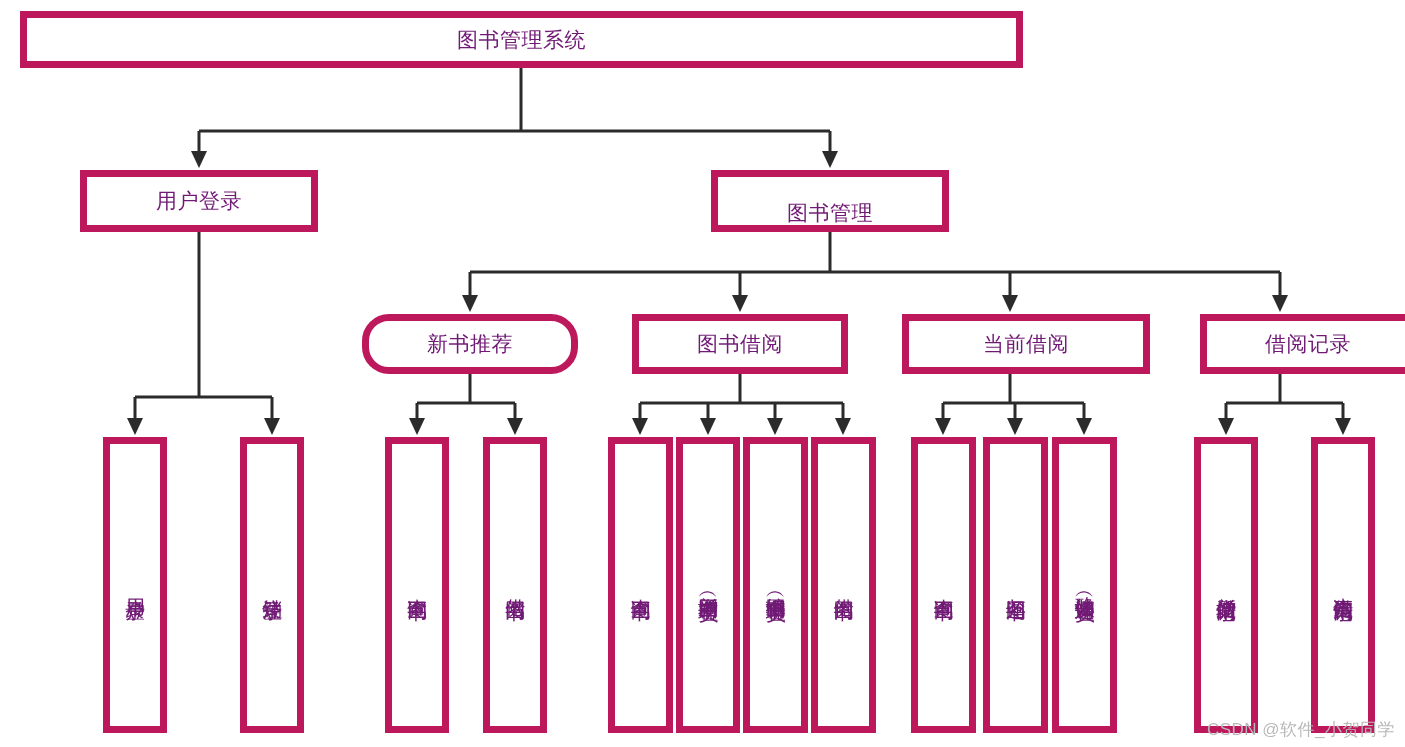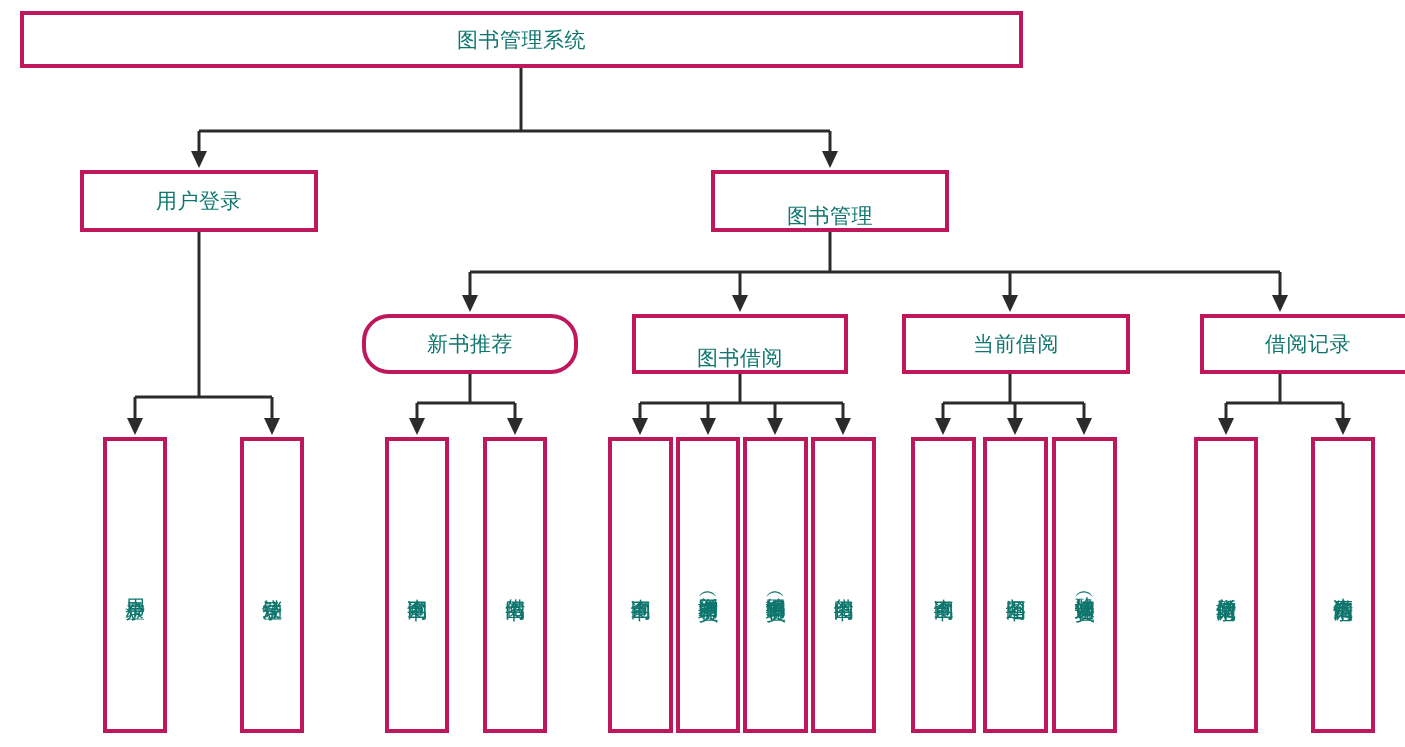--- a/index.html
+++ b/index.html
@@ -20,26 +20,26 @@
   #diagram-svg {
     position: absolute;
     left: 0;
     top: 0;
     width: 1405px;
     height: 747px;
   }
   .node-box {
     position: absolute;
     box-sizing: border-box;
-    border: 4px solid #be185d;
+    border: 7px solid #be185d;
     background: #ffffff;
     display: flex;
     align-items: center;
     justify-content: center;
-    color: #0f766e;
+    color: #701a75;
     text-align: center;
   }
   .node-box.horizontal {
     font-size: 21px;
     line-height: 1.2;
     letter-spacing: 0.5px;
   }
   .node-box.vertical {
     font-size: 20px;
     line-height: 1.18;
@@ -133,24 +133,24 @@
       </div>
       <div class="node-box horizontal" style="left: 80px; top: 170px; width: 238px; height: 62px;">
         <span class="node-label">用户登录</span>
       </div>
       <div class="node-box horizontal" style="left: 711px; top: 170px; width: 238px; height: 62px; align-items: flex-end;">
         <span class="node-label">图书管理</span>
       </div>
       <div class="node-box horizontal" style="left: 362px; top: 314px; width: 216px; height: 60px; border-radius: 27px;">
         <span class="node-label">新书推荐</span>
       </div>
-      <div class="node-box horizontal" style="left: 632px; top: 314px; width: 216px; height: 60px; align-items: flex-end;">
+      <div class="node-box horizontal" style="left: 632px; top: 314px; width: 216px; height: 60px;">
         <span class="node-label">图书借阅</span>
       </div>
-      <div class="node-box horizontal" style="left: 902px; top: 314px; width: 228px; height: 60px;">
+      <div class="node-box horizontal" style="left: 902px; top: 314px; width: 248px; height: 60px;">
         <span class="node-label">当前借阅</span>
       </div>
       <div class="node-box horizontal" style="left: 1172px; top: 314px; width: 216px; height: 60px; margin-left: 28px;">
         <span class="node-label">借阅记录</span>
       </div>
       <div class="node-box vertical" style="left: 103px; top: 437px; width: 64px; height: 296px;">
         <span class="node-label">用户登录</span>
       </div>
       <div class="node-box vertical" style="left: 240px; top: 437px; width: 64px; height: 296px;">
         <span class="node-label">注销登录</span>
@@ -183,13 +183,14 @@
         <span class="node-label">确认归还（管理员）</span>
       </div>
       <div class="node-box vertical" style="left: 1194px; top: 437px; width: 64px; height: 296px;">
         <span class="node-label">新增借阅记录</span>
       </div>
       <div class="node-box vertical" style="left: 1311px; top: 437px; width: 64px; height: 296px;">
         <span class="node-label">查询借阅记录</span>
       </div>
     </div>
 
+  <div id="watermark">CSDN @软件_小贺同学</div>
 </div>
 
 </body></html>

